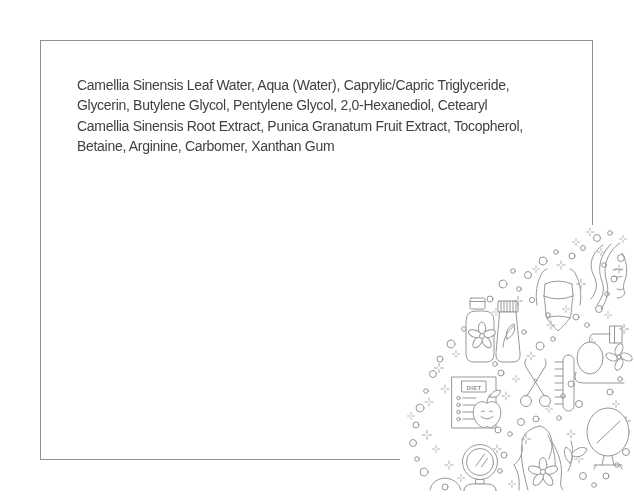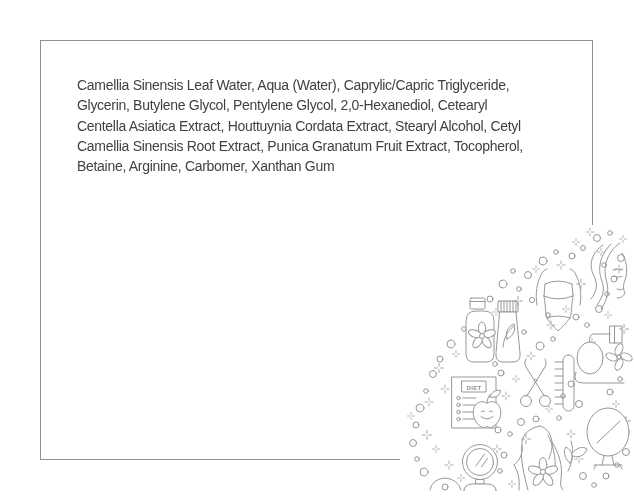--- a/index.html
+++ b/index.html
@@ -42,21 +42,20 @@
 </style>
 </head>
 <body>
 
 <div class="canvas">
 
   <div class="frame">
     <div class="ingredients">
       <div class="line">Camellia Sinensis Leaf Water, Aqua (Water), Caprylic/Capric Triglyceride,</div>
       <div class="line">Glycerin, Butylene Glycol, Pentylene Glycol, 2,0-Hexanediol, Cetearyl</div>
-      <div class="line">Centella Asiatica Extract, Houttuynia Cordata Extract, Stearyl Alcohol, Cetyl</div>
       <div class="line">Camellia Sinensis Root Extract, Punica Granatum Fruit Extract, Tocopherol,</div>
       <div class="line">Betaine, Arginine, Carbomer, Xanthan Gum</div>
     </div>
   </div>
 
   <div class="illustration">
     <svg width="234" height="276" viewBox="0 0 234 276">
       <defs>
         <g id="sp">
             <path d="M0,-5 L0,-1.8 M0,1.8 L0,5 M-5,0 L-1.8,0 M1.8,0 L5,0"></path>

